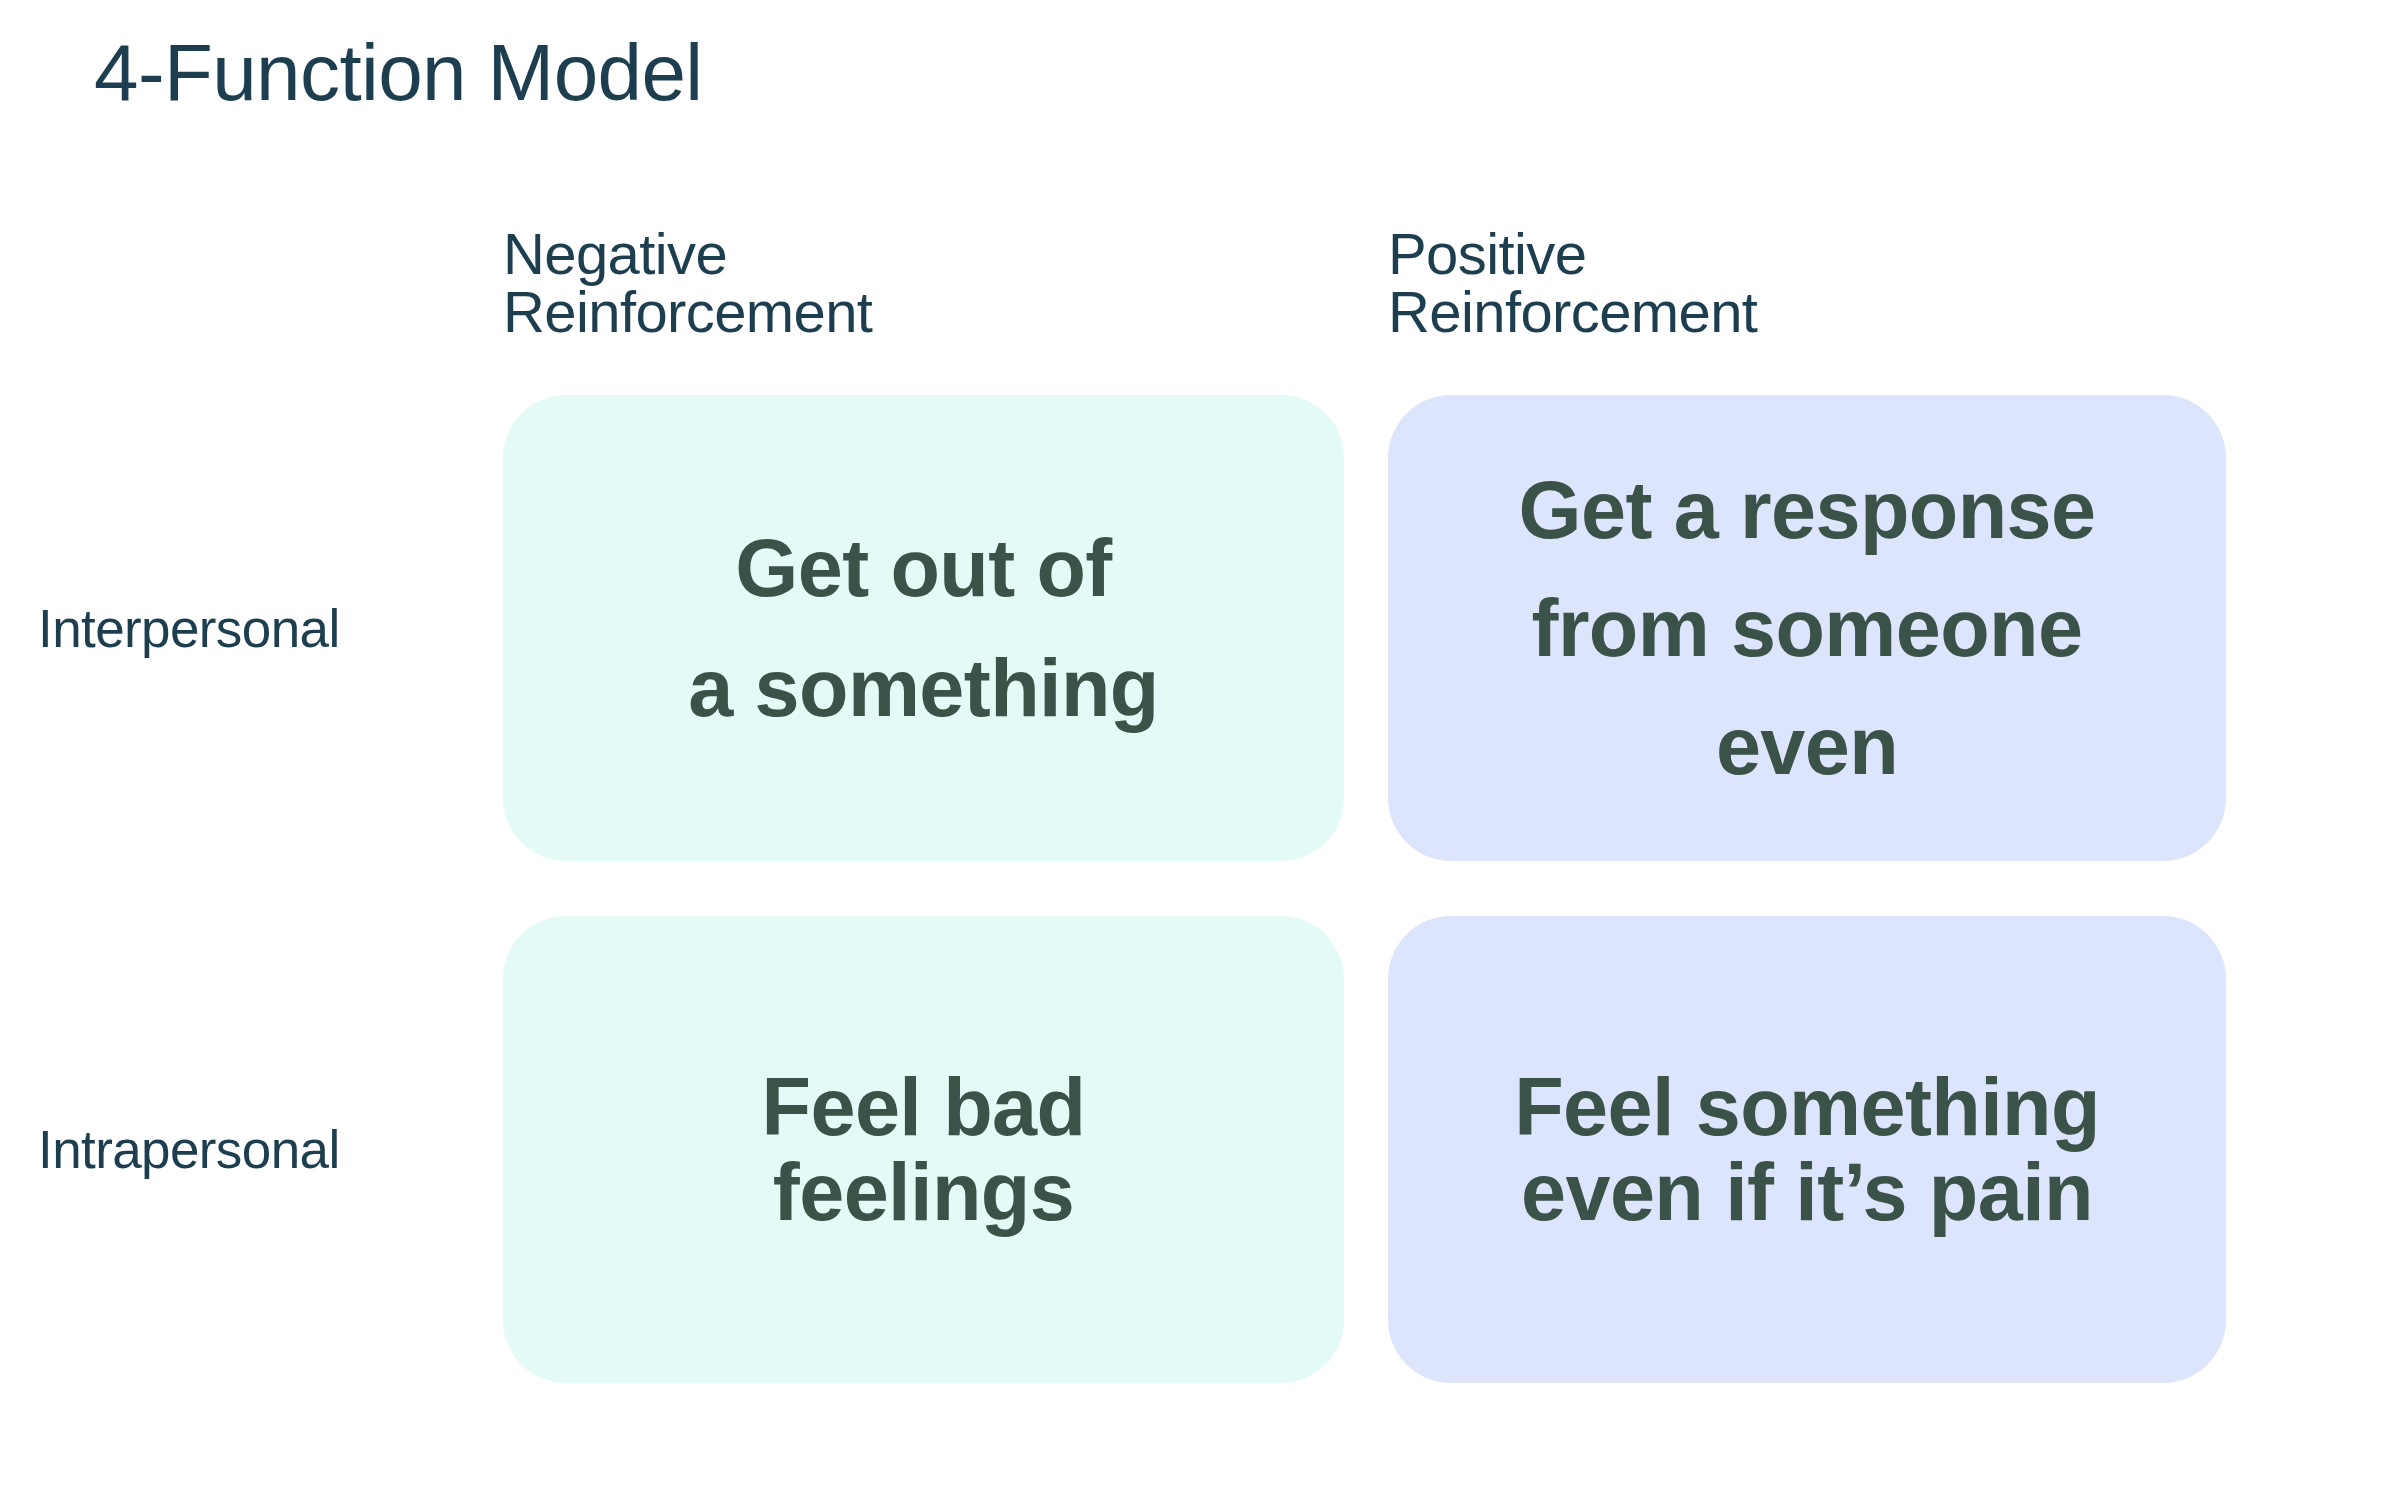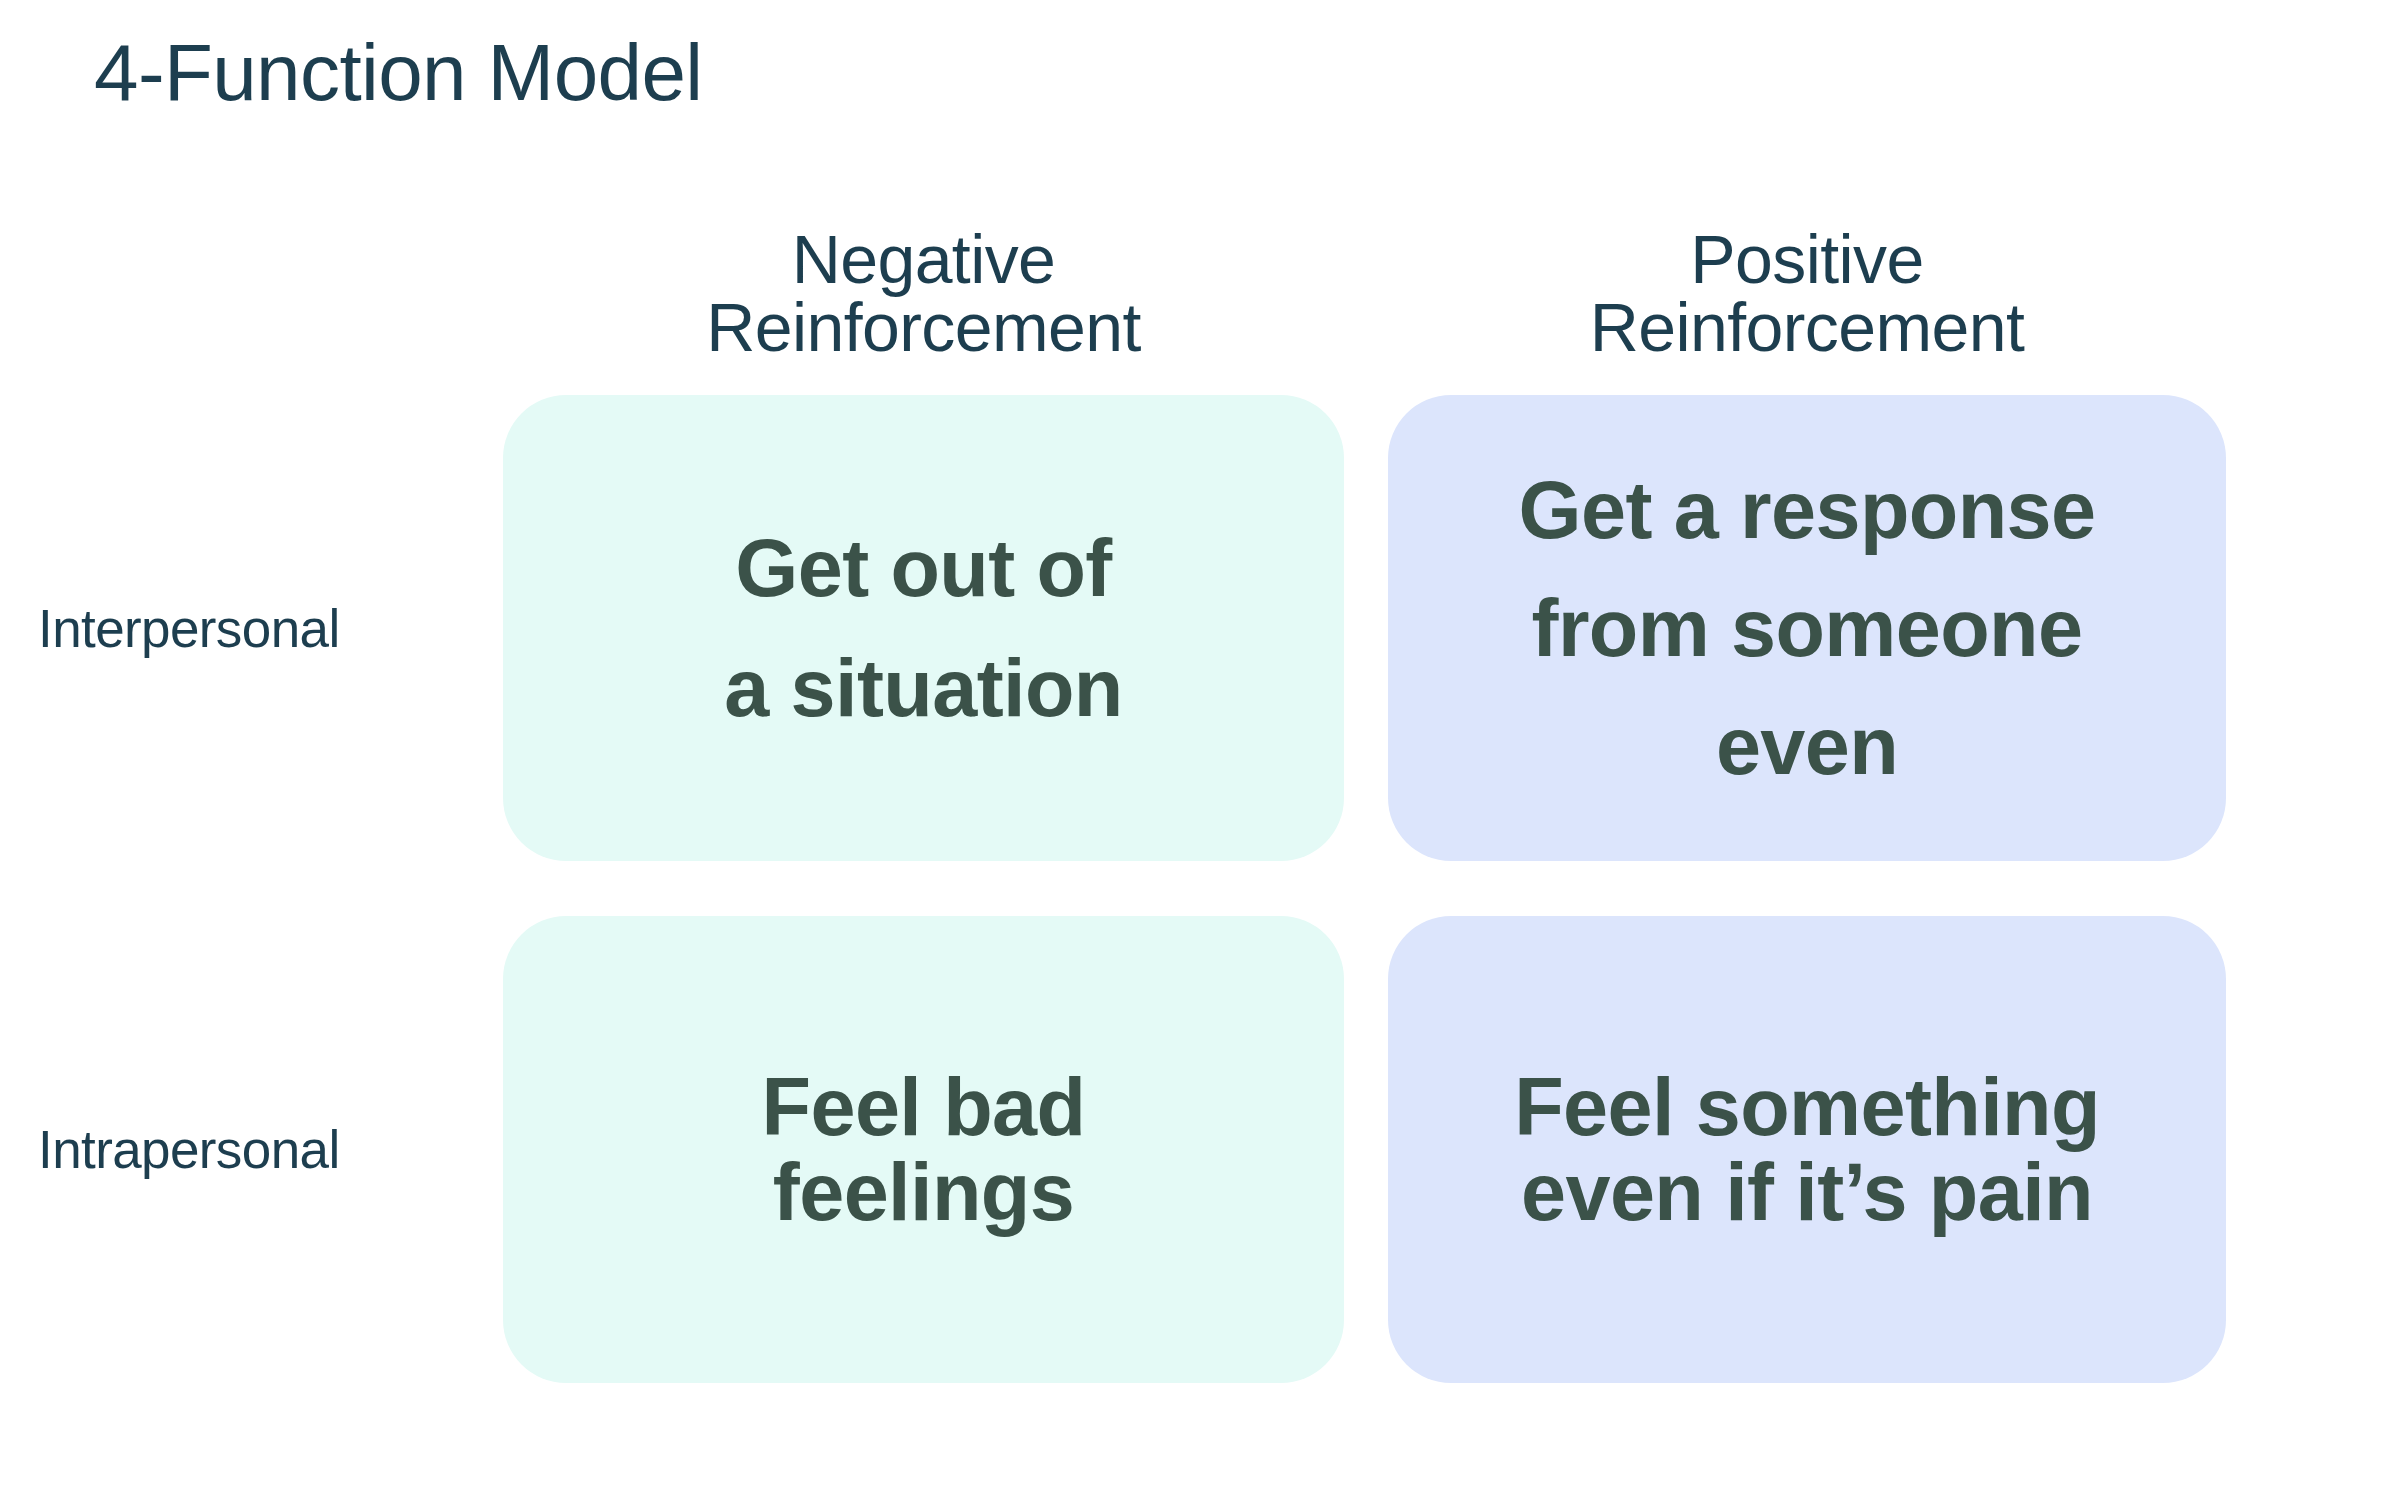--- a/index.html
+++ b/index.html
@@ -27,22 +27,22 @@
     font-weight: 400;
     line-height: 1;
     color: var(--navy);
     letter-spacing: -0.6px;
     white-space: nowrap;
   }
 
   .col-header {
     position: absolute;
     top: 225px;
-    text-align: center;
-    font-size: 68px;
+    text-align: left;
+    font-size: 58px;
     font-weight: 400;
     line-height: 1.0;
     color: var(--navy);
     letter-spacing: -0.6px;
   }
   .col-header span { display: block; }
   .col-header.neg { left: 503px;  width: 841px; }
   .col-header.pos { left: 1388px; width: 838px; }
 
   .row-label {
@@ -98,21 +98,21 @@
     <span>Positive</span>
     <span>Reinforcement</span>
   </div>
 
   <div class="row-label r1">Interpersonal</div>
 
   <div class="row-label r2">Intrapersonal</div>
 
   <div class="cell mint tl">
     <span>Get out of</span>
-    <span>a situation</span>
+    <span>a something</span>
   </div>
 
   <div class="cell lavender tr">
     <span>Get a response</span>
     <span>from someone</span>
     <span>even</span>
   </div>
 
   <div class="cell mint bl">
     <span>Feel bad</span>

